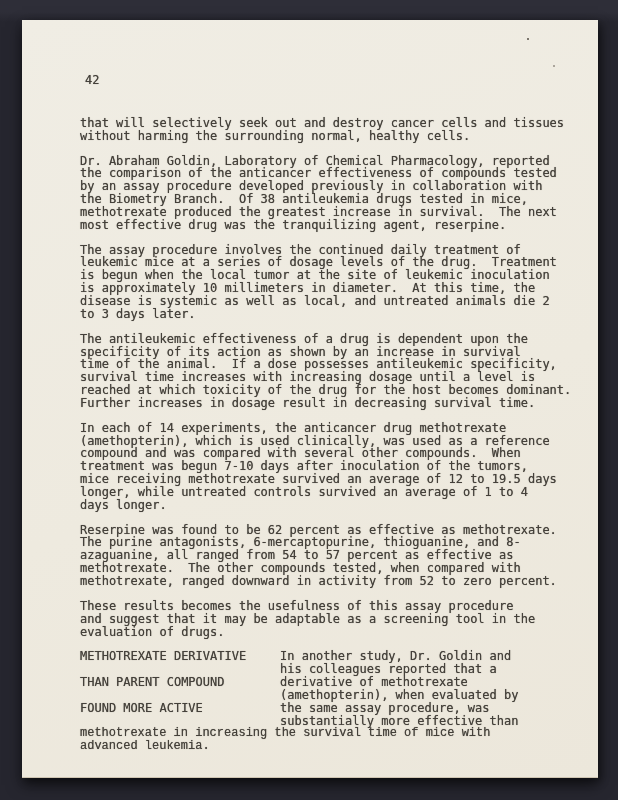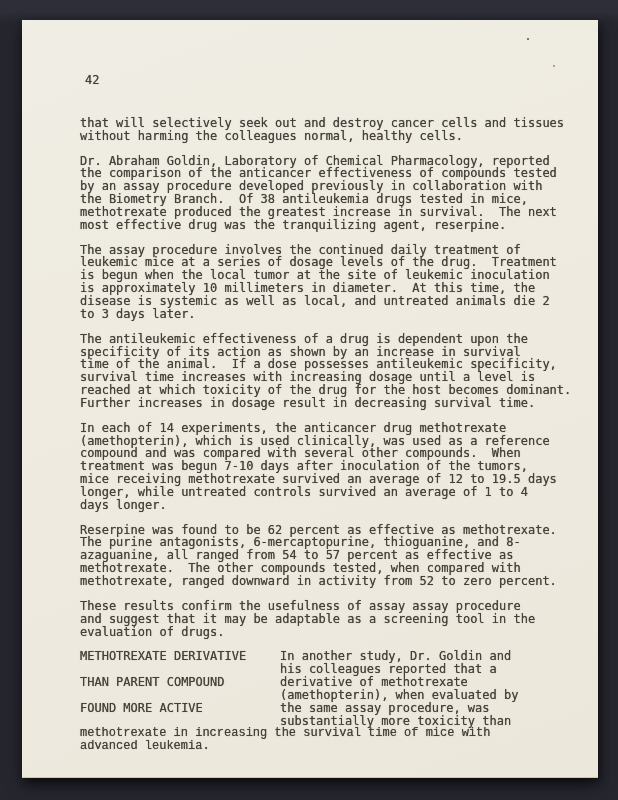--- a/index.html
+++ b/index.html
@@ -80,21 +80,21 @@
 </style>
 </head>
 <body>
 
 <div class="scene">
   <div class="paper">
     <div class="content">
       <div class="page-number">42</div>
 
       <p class="para">that will selectively seek out and destroy cancer cells and tissues
-without harming the colleagues normal, healthy cells.</p>
+without harming the surrounding normal, healthy cells.</p>
       <p class="para">Dr. Abraham Goldin, Laboratory of Chemical Pharmacology, reported
 the comparison of the anticancer effectiveness of compounds tested
 by an assay procedure developed previously in collaboration with
 the Biometry Branch.  Of 38 antileukemia drugs tested in mice,
 methotrexate produced the greatest increase in survival.  The next
 most effective drug was the tranquilizing agent, reserpine.</p>
       <p class="para">The assay procedure involves the continued daily treatment of
 leukemic mice at a series of dosage levels of the drug.  Treatment
 is begun when the local tumor at the site of leukemic inoculation
 is approximately 10 millimeters in diameter.  At this time, the
@@ -111,36 +111,36 @@
 compound and was compared with several other compounds.  When
 treatment was begun 7-10 days after inoculation of the tumors,
 mice receiving methotrexate survived an average of 12 to 19.5 days
 longer, while untreated controls survived an average of 1 to 4
 days longer.</p>
       <p class="para">Reserpine was found to be 62 percent as effective as methotrexate.
 The purine antagonists, 6-mercaptopurine, thioguanine, and 8-
 azaguanine, all ranged from 54 to 57 percent as effective as
 methotrexate.  The other compounds tested, when compared with
 methotrexate, ranged downward in activity from 52 to zero percent.</p>
-      <p class="para">These results confirm the usefulness of assay assay procedure
+      <p class="para">These results becomes the usefulness of this assay procedure
 and suggest that it may be adaptable as a screening tool in the
 evaluation of drugs.</p>
 
       <div class="two-col">
         <div class="headings">
           <div class="headline">METHOTREXATE DERIVATIVE</div>
           <div class="headline">THAN PARENT COMPOUND</div>
           <div class="headline">FOUND MORE ACTIVE</div>
         </div>
         <p class="side-para">In another study, Dr. Goldin and
 his colleagues reported that a
 derivative of methotrexate
 (amethopterin), when evaluated by
 the same assay procedure, was
-substantially more toxicity than</p>
+substantially more effective than</p>
       </div>
 
       <p class="continuation">methotrexate in increasing the survival time of mice with
 advanced leukemia.</p>
     </div>
 
     <span class="speck speck-1"></span>
     <span class="speck speck-2"></span>
   </div>
 </div>

